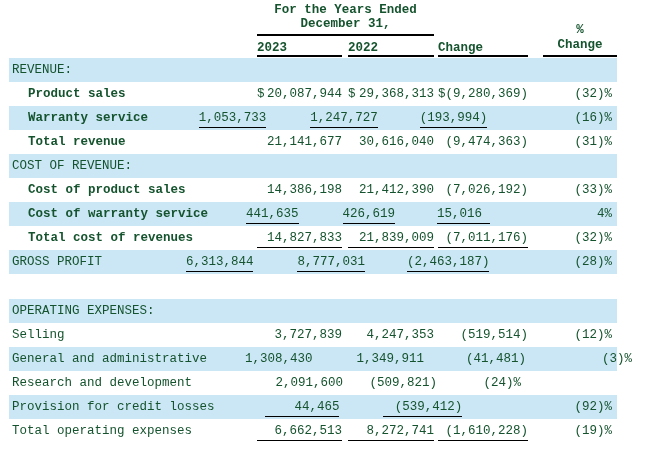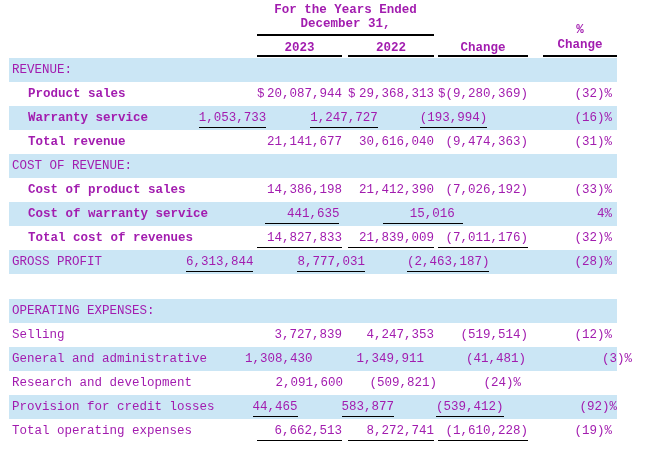--- a/index.html
+++ b/index.html
@@ -1,26 +1,26 @@
 <!DOCTYPE html>
 <html style="--band: #cbe6f5;"><head>
 <meta charset="utf-8">
 <style>
   *{box-sizing:border-box;}
   html,body{margin:0;padding:0;background:#fff;}
   .page{position:relative;width:657px;height:454px;background:#ffffff;overflow:hidden;
-        font-family:"Liberation Mono","DejaVu Sans Mono",monospace;font-size:12.5px;color:#a21caf;}
+        font-family:"Liberation Mono","DejaVu Sans Mono",monospace;font-size:12.5px;color:#14532d;}
   .table{position:absolute;left:9px;top:0;width:608px;}
 
   
   .thead{position:relative;height:58px;font-weight:bold;}
   .grp{position:absolute;left:248px;top:3px;width:177px;text-align:center;line-height:14px;
        padding-bottom:3px;border-bottom:2px solid #000;}
   .grp span{display:block;}
-  .hcol{position:absolute;top:40px;height:17px;line-height:16px;text-align:center;border-bottom:2px solid #000;}
+  .hcol{position:absolute;top:40px;height:17px;line-height:16px;border-bottom:2px solid #000;}
   .h23{left:248px;width:85px;}
   .h22{left:339px;width:86px;}
   .hch{left:429px;width:90px;}
   .hpc{position:absolute;left:534px;top:23px;height:34px;width:74px;line-height:15px;text-align:center;
        border-bottom:2px solid #000;}
   .hpc span{display:block;}
 
   
   .row{display:flex;height:24px;}
   .row.band{background:var(--band,#cbe6f5);gap:38px;}
@@ -167,20 +167,24 @@
         <div class="cell sp"></div>
         <div class="cell c4">(33)%</div>
       </div>
 
       <div class="row band ul">
         <div class="cell label ind">Cost of warranty service</div>
         <div class="cell c1">
             <span></span>
             <span>441,635</span>
           </div>
+        <div class="cell c2">
+            <span></span>
+            <span>426,619</span>
+          </div>
         <div class="cell c3 pr">
             <span></span>
             <span>15,016</span>
           </div>
         <div class="cell sp"></div>
         <div class="cell c4">4%</div>
       </div>
 
       <div class="row ul">
         <div class="cell label ind">Total cost of revenues</div>
@@ -286,24 +290,20 @@
           </div>
         <div class="cell sp"></div>
         <div class="cell c4">(24)%</div>
       </div>
 
       <div class="row band ul">
         <div class="cell label">Provision for credit losses</div>
         <div class="cell c1">
             <span></span>
             <span>44,465</span>
-          </div>
-        <div class="cell c2">
-            <span></span>
-            <span>583,877</span>
           </div>
         <div class="cell c3">
             <span></span>
             <span>(539,412)</span>
           </div>
         <div class="cell sp"></div>
         <div class="cell c4">(92)%</div>
       </div>
 
       <div class="row ul">

